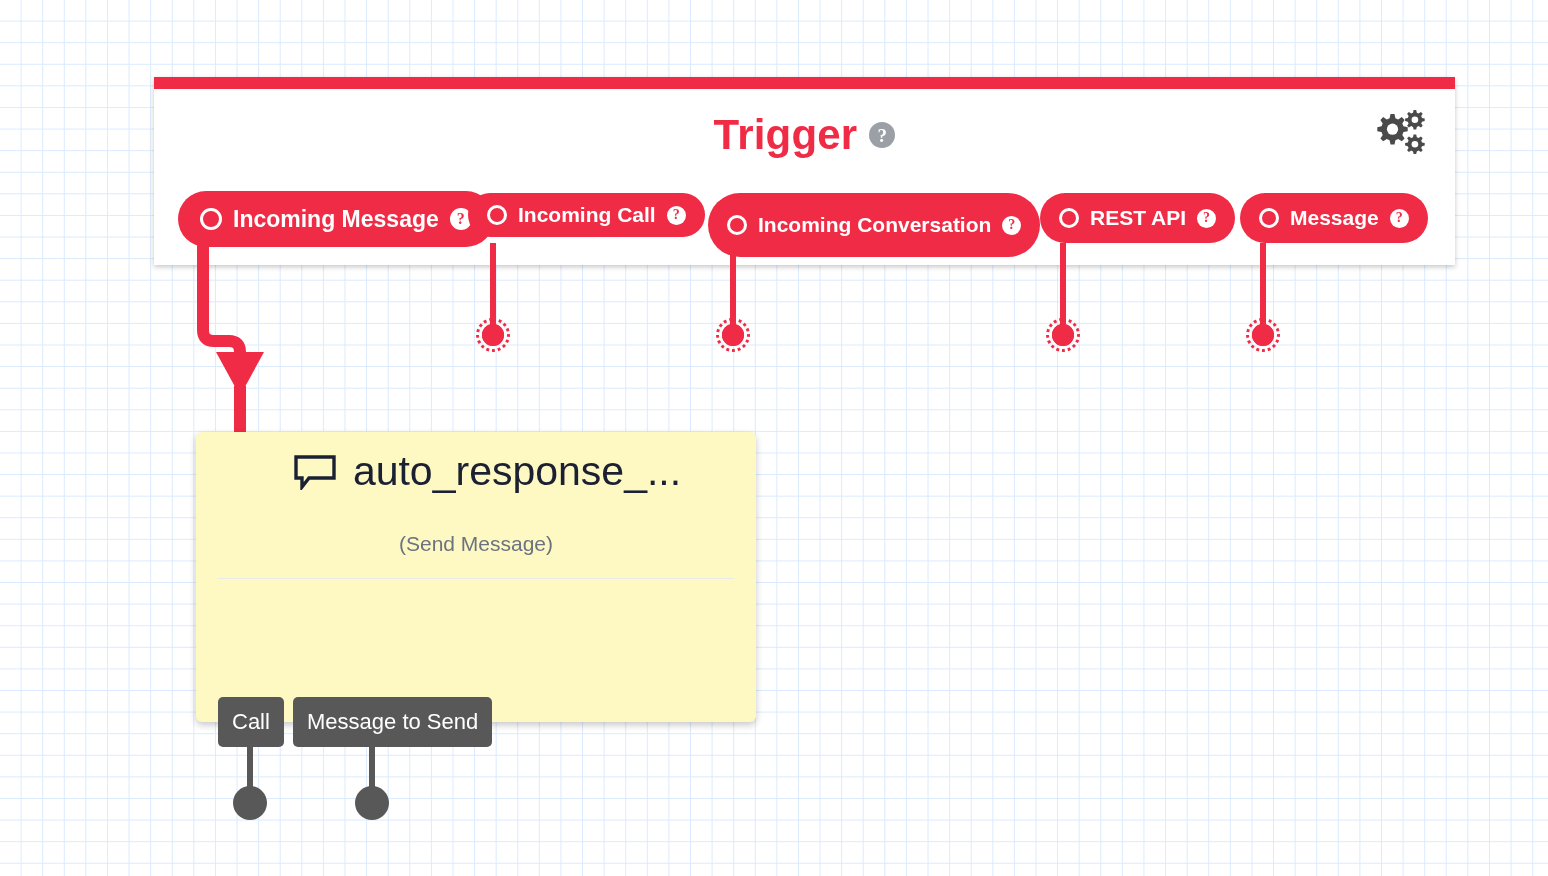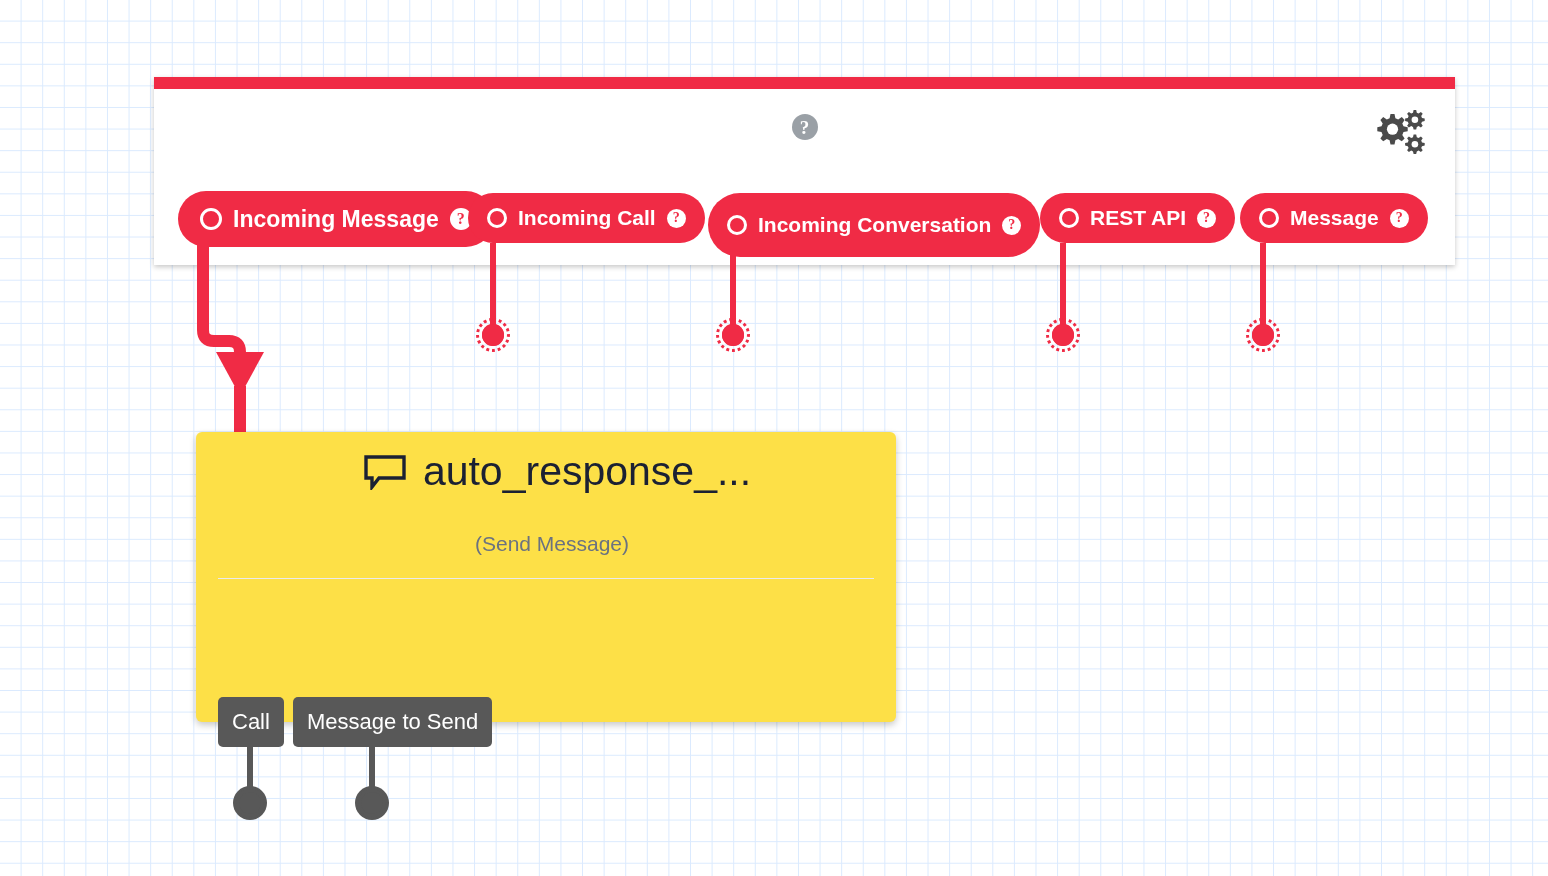--- a/index.html
+++ b/index.html
@@ -48,21 +48,21 @@
     font-size:21px; font-weight:600;
   }
   .chip .ring{
     width:20px; height:20px; border:3px solid #fff; border-radius:50%; flex:none;
   }
   .chip.active{ height:56px; font-size:23px; padding:0 22px; }
   .chip.active .ring{ width:22px; height:22px; }
   .chip.active .help-dot.small{ width:22px; height:22px; font-size:16px; }
 
   .chip1{ left:178px; top:191px; height:56px; }
-  .chip2{ left:468px; top:193px; height:50px; }
+  .chip2{ left:468px; top:193px; height:44px; }
   .chip3{ left:708px; top:193px; height:64px; }
   .chip4{ left:1040px; top:193px; height:50px; }
   .chip5{ left:1240px; top:193px; height:50px; }
 
   
   .wire{ position:absolute; background:#F02B45; width:6px; }
   .endpoint{
     position:absolute; width:34px; height:34px; border-radius:50%;
     background:#F02B45; border:3px dotted #F02B45;
     background-clip:content-box; padding:3px;
@@ -81,36 +81,36 @@
 
   .e2{ left:476px; top:318px; }
   .e3{ left:716px; top:318px; }
   .e4{ left:1046px; top:318px; }
   .e5{ left:1246px; top:318px; }
 
   .arrow-svg{ position:absolute; left:180px; top:240px; width:100px; height:230px; }
 
   
   .node-card{
-    position:absolute; left:196px; top:432px; width:700px; height:290px;
-    background:#fde047; border-radius:6px; box-shadow:0 3px 7px rgba(0,0,0,.22);
+    position:absolute; left:196px; top:432px; width:560px; height:290px;
+    background:#fef9c3; border-radius:6px; box-shadow:0 3px 7px rgba(0,0,0,.22);
   }
   .node-head{
     position:absolute; left:0; top:18px; width:100%;
     display:flex; align-items:center; justify-content:center; gap:16px;
     padding-left:46px; padding-right:24px;
   }
   .bubble-icon{ width:44px; height:36px; flex:none; }
   .node-title{
     font-size:41px; font-weight:500; color:#1b2133; line-height:1.05;
     overflow:hidden; text-overflow:ellipsis; white-space:nowrap;
   }
   .node-sub{
     position:absolute; left:0; top:100px; width:100%; text-align:center;
-    font-size:21px; color:#6b7280;margin-left:6px;
+    font-size:21px; color:#6b7280;
   }
   .node-divider{
     position:absolute; left:22px; right:22px; top:146px; height:1px; background:#e9eaee;
   }
 
   
   .out-chip{
     position:absolute; display:flex; align-items:center; justify-content:center;
     background:#585858; color:#fff; border-radius:5px;
     font-size:22px; padding:0 14px; height:50px; cursor:pointer; white-space:nowrap;
@@ -125,20 +125,21 @@
 </style>
 </head>
 <body>
 
 <div id="canvas">
 
   <div class="trigger-panel">
     <div class="trigger-topbar"></div>
 
     <div class="trigger-title">
+      <span>Trigger</span>
       <span class="help-dot">?</span>
     </div>
 
     <svg class="gears" viewBox="0 0 52 46">
       <g fill="#4a4a4a">
         <path d="M15.5 4 L19.5 4 L20.4 8.2 L23.2 9.4 L26.8 7.1 L29.6 9.9 L27.3 13.5 L28.5 16.3 L32.7 17.2 L32.7 21.2 L28.5 22.1 L27.3 24.9 L29.6 28.5 L26.8 31.3 L23.2 29 L20.4 30.2 L19.5 34.4 L15.5 34.4 L14.6 30.2 L11.8 29 L8.2 31.3 L5.4 28.5 L7.7 24.9 L6.5 22.1 L2.3 21.2 L2.3 17.2 L6.5 16.3 L7.7 13.5 L5.4 9.9 L8.2 7.1 L11.8 9.4 L14.6 8.2 Z"></path>
         <circle cx="17.5" cy="19.2" r="5.6" fill="#ffffff"></circle>
         <path d="M38.6 0 L41.2 0 L41.8 2.7 L43.6 3.5 L45.9 2 L47.7 3.8 L46.2 6.1 L47 7.9 L49.7 8.5 L49.7 11.1 L47 11.7 L46.2 13.5 L47.7 15.8 L45.9 17.6 L43.6 16.1 L41.8 16.9 L41.2 19.6 L38.6 19.6 L38 16.9 L36.2 16.1 L33.9 17.6 L32.1 15.8 L33.6 13.5 L32.8 11.7 L30.1 11.1 L30.1 8.5 L32.8 7.9 L33.6 6.1 L32.1 3.8 L33.9 2 L36.2 3.5 L38 2.7 Z"></path>
         <circle cx="39.9" cy="9.8" r="3.3" fill="#ffffff"></circle>
         <path d="M38.6 24.5 L41.2 24.5 L41.8 27.2 L43.6 28 L45.9 26.5 L47.7 28.3 L46.2 30.6 L47 32.4 L49.7 33 L49.7 35.6 L47 36.2 L46.2 38 L47.7 40.3 L45.9 42.1 L43.6 40.6 L41.8 41.4 L41.2 44.1 L38.6 44.1 L38 41.4 L36.2 40.6 L33.9 42.1 L32.1 40.3 L33.6 38 L32.8 36.2 L30.1 35.6 L30.1 33 L32.8 32.4 L33.6 30.6 L32.1 28.3 L33.9 26.5 L36.2 28 L38 27.2 Z"></path>

